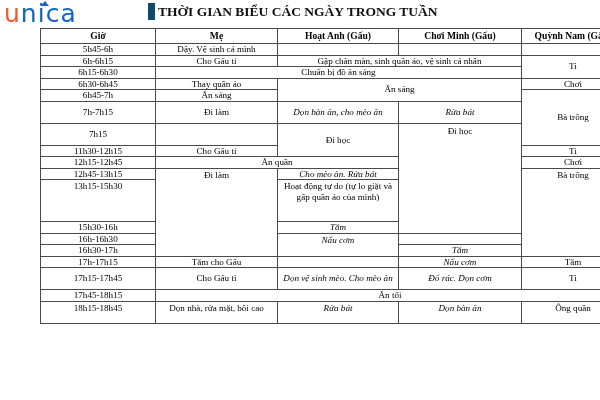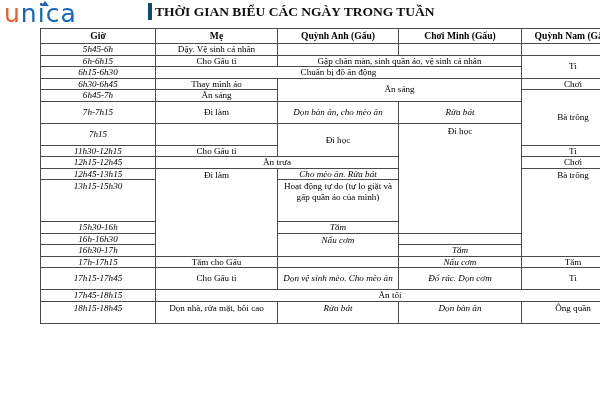--- a/index.html
+++ b/index.html
@@ -42,21 +42,21 @@
     border-bottom: 5px solid #1565c0;
   }
   .doc-title {
     position: absolute;
     left: 148px; top: 3px;
     font-family: "Liberation Serif", "DejaVu Serif", serif;
     font-size: 13.5px;
     font-weight: bold;
     color: #111;
     white-space: nowrap;
-    border-left: 4px solid #0c4a6e;
+    border-left: 7px solid #0c4a6e;
     padding-left: 3px;
     line-height: 17px;
   }
 
   
   .tbl-wrap { position: absolute; left: 8px; top: 28px; width: 584px; padding-left: 32px; }
   table.sched {
     border-collapse: collapse;
     width: 584px;
     table-layout: fixed;
@@ -69,21 +69,21 @@
     vertical-align: middle;
     padding: 0px 1px;
     line-height: 10.5px;
     font-weight: normal;
   }
   table.sched th {
     font-weight: bold;
     font-size: 9.6px;
     height: 15px;
   }
-  td.hour { font-style: italic; font-weight: bold; }
+  td.hour { font-weight: bold; }
   td.bi   { font-style: italic; font-weight: bold; margin-top: 22px; }
   td.blank { border-left: 1px solid #4a4a4a; border-right: 1px solid #4a4a4a; }
   col.c1 { width: 115px; }
   col.c2 { width: 122px; }
   col.c3 { width: 121px; }
   col.c4 { width: 123px; }
   col.c5 { width: 103px; }
 </style>
 </head>
 <body>
@@ -103,50 +103,50 @@
         <col class="c1">
           <col class="c2">
           <col class="c3">
           <col class="c4">
           <col class="c5">
       </colgroup>
       <thead>
         <tr>
           <th>Giờ</th>
           <th>Mẹ</th>
-          <th>Quỳnh Anh (Gấu)</th>
+          <th>Hoạt Anh (Gấu)</th>
           <th>Chơi Minh (Gấu)</th>
           <th>Quỳnh Nam (Gấu)</th>
         </tr>
       </thead>
       <tbody>
 
         <tr>
           <td class="hour">5h45-6h</td>
-          <td>Dậy. Vệ sinh cá nhân</td>
+          <td>Dậy. Vệ sinh cá mình</td>
           <td></td>
           <td></td>
           <td rowspan="1"></td>
         </tr>
 
         <tr>
           <td class="hour">6h-6h15</td>
           <td>Cho Gấu ti</td>
           <td colspan="2">Gập chăn màn, sinh quần áo, vệ sinh cá nhân</td>
           <td rowspan="2">Ti</td>
         </tr>
 
         <tr>
           <td class="hour">6h15-6h30</td>
-          <td colspan="3">Chuẩn bị đồ ăn động</td>
+          <td colspan="3">Chuẩn bị đồ ăn sáng</td>
         </tr>
 
         <tr>
           <td class="hour">6h30-6h45</td>
-          <td>Thay mình áo</td>
+          <td>Thay quần áo</td>
           <td colspan="2" rowspan="2">Ăn sáng</td>
           <td>Chơi</td>
         </tr>
 
         <tr>
           <td class="hour">6h45-7h</td>
           <td>Ăn sáng</td>
           <td rowspan="3">Bà trông</td>
         </tr>
 
@@ -165,21 +165,21 @@
         </tr>
 
         <tr>
           <td class="hour">11h30-12h15</td>
           <td>Cho Gấu ti</td>
           <td>Ti</td>
         </tr>
 
         <tr>
           <td class="hour">12h15-12h45</td>
-          <td colspan="2">Ăn trưa</td>
+          <td colspan="2">Ăn quần</td>
           <td>Chơi</td>
         </tr>
 
         <tr>
           <td class="hour">12h45-13h15</td>
           <td rowspan="5" style="vertical-align:top;padding-top:1px">Đi làm</td>
           <td class="bi">Cho mèo ăn. Rửa bát</td>
           <td rowspan="5" style="vertical-align:top;padding-top:1px">Bà trông</td>
         </tr>
 

